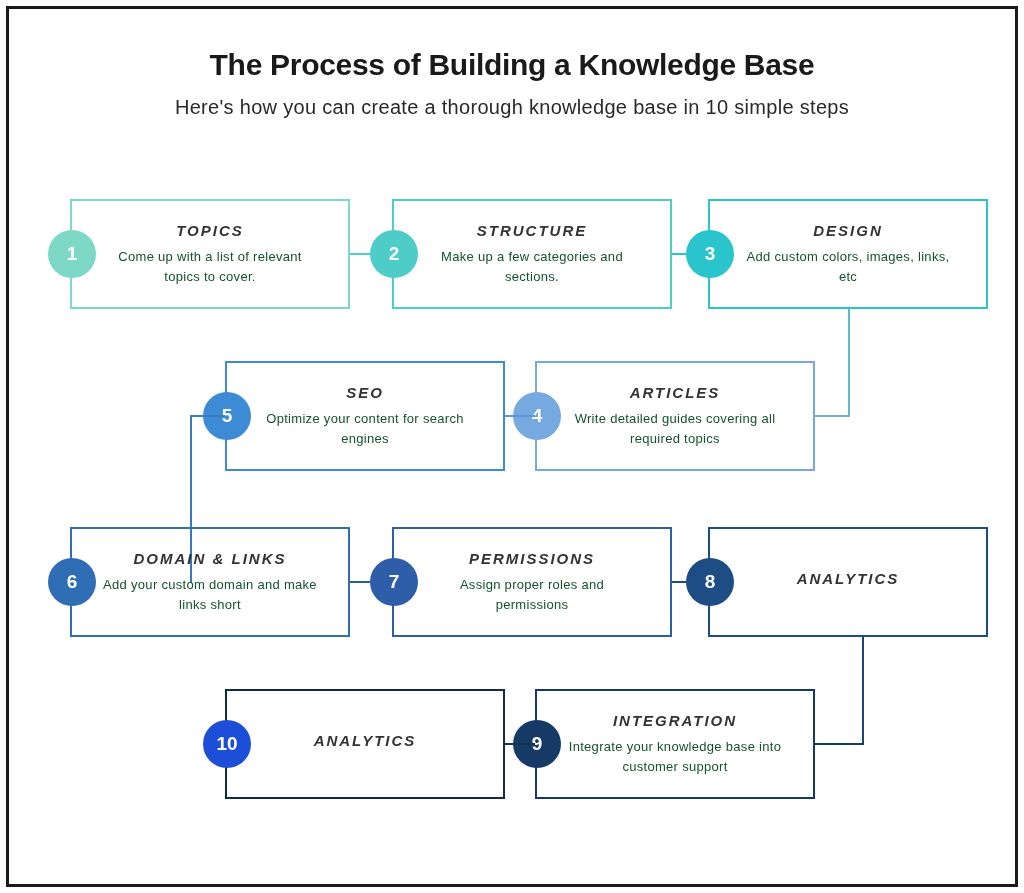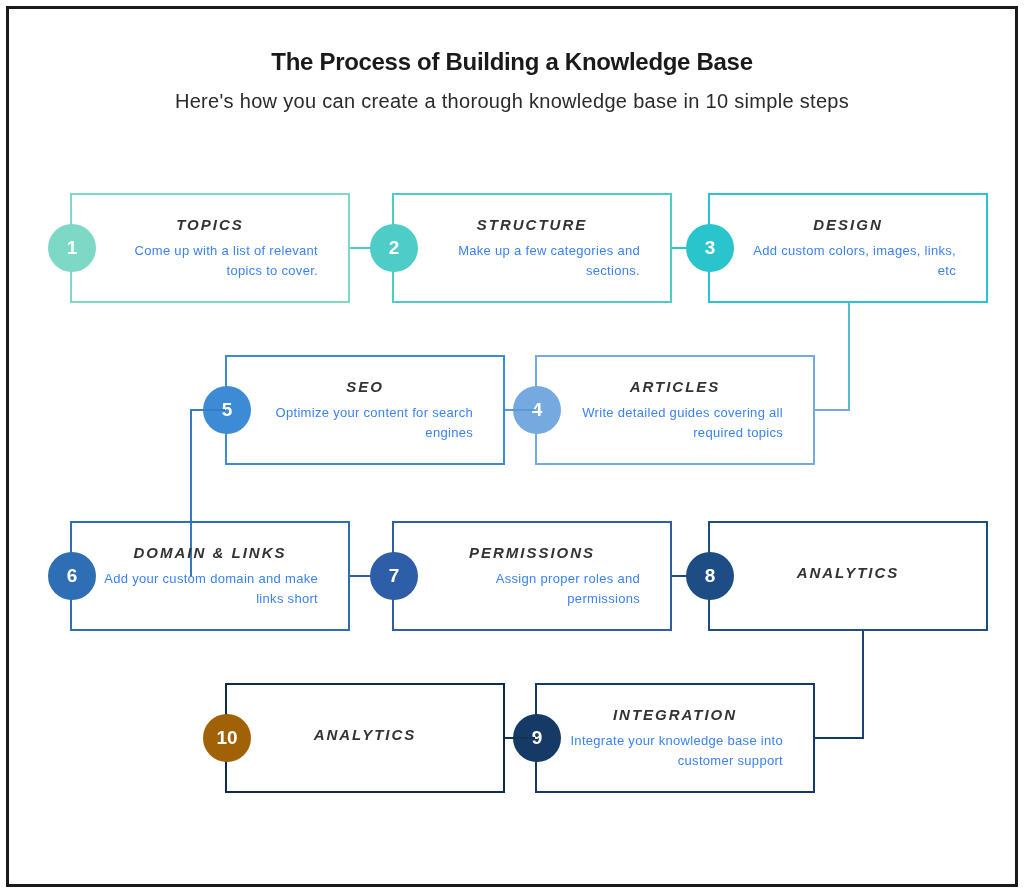--- a/index.html
+++ b/index.html
@@ -17,21 +17,21 @@
       right: 6px;
       bottom: 6px;
       border: 3px solid #1a1a1a;
     }
     .header {
       text-align: center;
       padding-top: 48px;
       padding-bottom: 30px;
     }
     .title {
-      font-size: 24px;
+      font-size: 30px;
       font-weight: 800;
       color: #1a1a1a;
       letter-spacing: -0.3px;
     }
     .subtitle {
       font-size: 20px;
       font-weight: 400;
       color: #2a2a2a;
       margin-top: 14px;
       letter-spacing: 0.3px;
@@ -56,24 +56,23 @@
     .step-title {
       font-size: 15px;
       font-weight: 700;
       letter-spacing: 2px;
       color: #333;
       margin-bottom: 8px;
       font-style: italic;
     }
     .step-desc {
       font-size: 13px;
-      color: #3b82f6;
+      color: #14532d;
       line-height: 1.5;
       letter-spacing: 0.3px;
-      text-align: right;
     }
     .num-circle {
       position: absolute;
       width: 48px;
       height: 48px;
       border-radius: 50%;
       display: flex;
       align-items: center;
       justify-content: center;
       font-size: 19px;
@@ -176,17 +175,17 @@
 
   <div class="step-box" style="left:535px; top:540px; border-color:#163a66;">
     <div class="num-circle" style="background:#163a66;">9</div>
     <div class="step-title">INTEGRATION</div>
     <div class="step-desc">Integrate your knowledge base into customer support</div>
   </div>
 
   <div class="connector connector-h" style="left:503px; top:594px; width:32px; background:#133353;"></div>
 
   <div class="step-box" style="left:225px; top:540px; border-color:#0f2a4a;">
-    <div class="num-circle" style="background:#a16207;">10</div>
+    <div class="num-circle" style="background:#1d4ed8;">10</div>
     <div class="step-title">ANALYTICS</div>
   </div>
 
 </div>
 
 </body></html>

